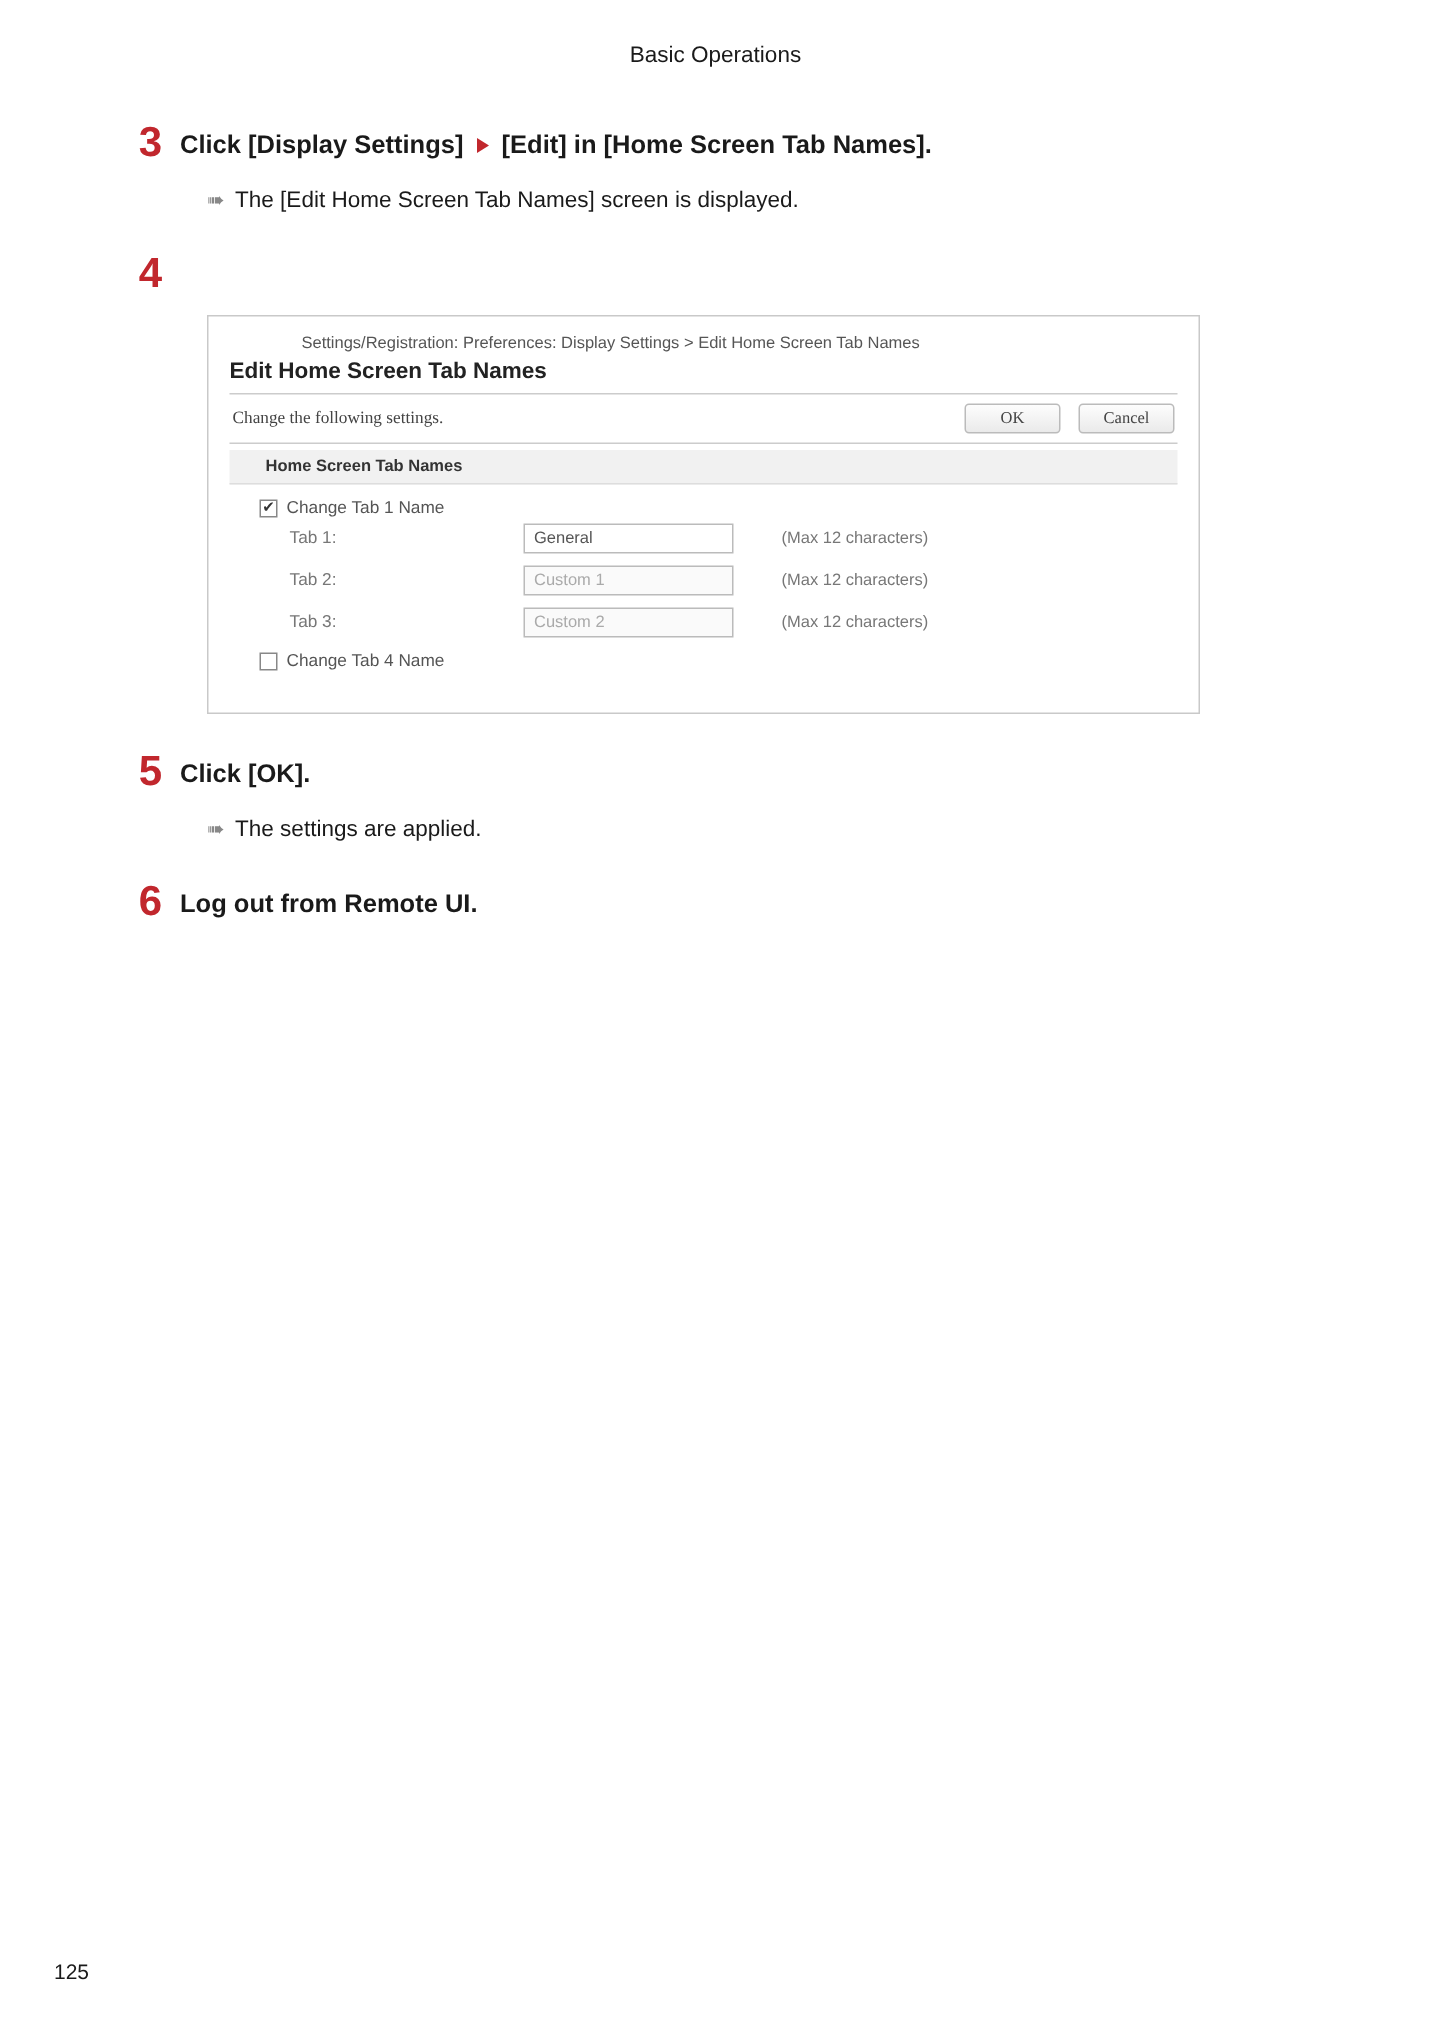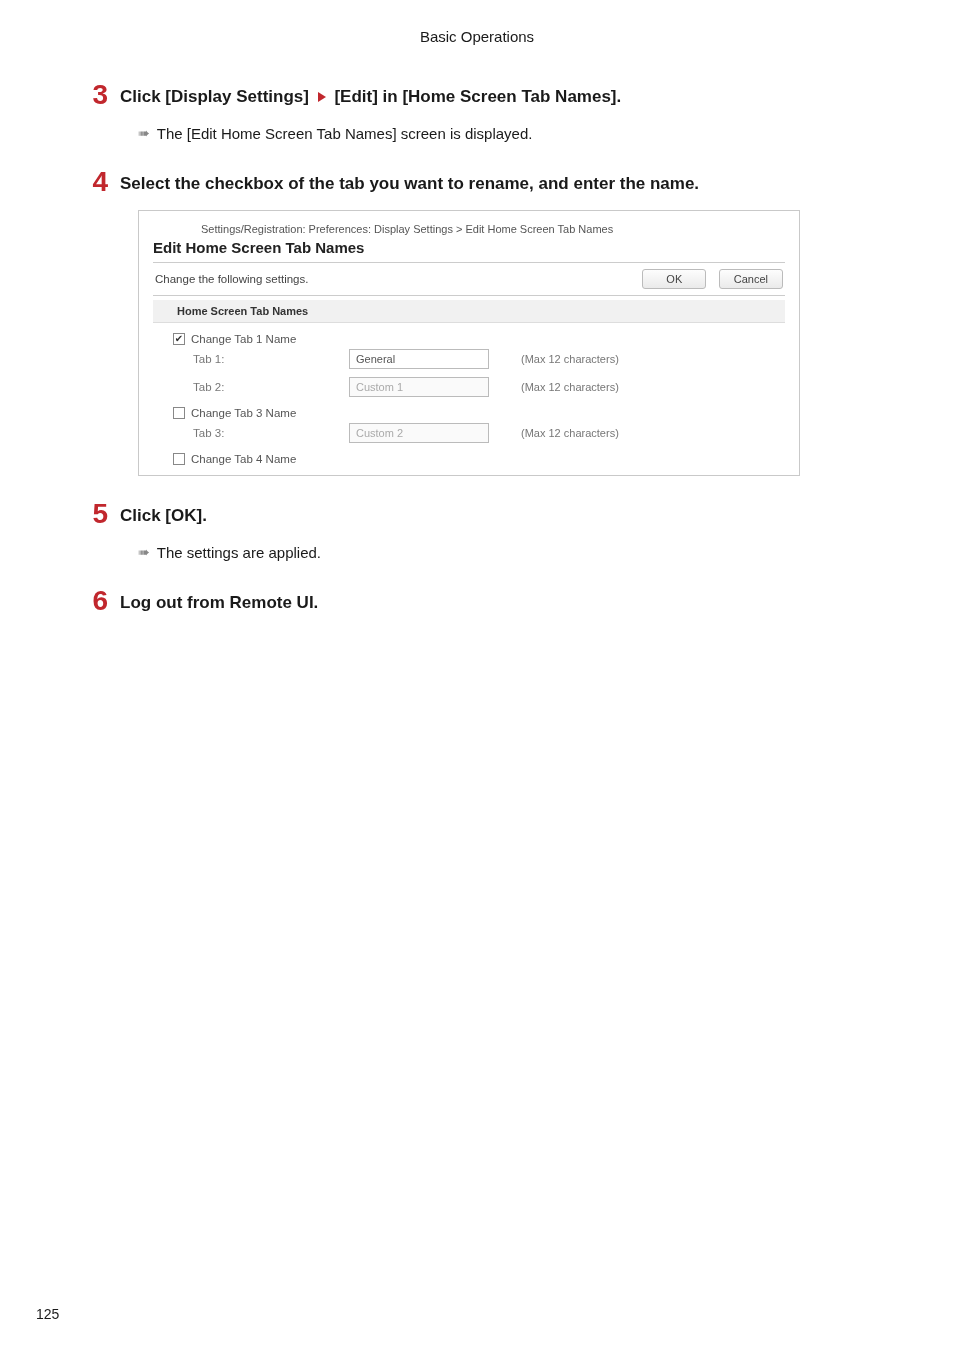--- a/index.html
+++ b/index.html
@@ -8,21 +8,21 @@
   .pg-title { text-align: center; font-size: 15px; margin-bottom: 36px; }
   .step { display: flex; align-items: flex-start; gap: 12px; margin-top: 24px; }
   .step-num { color: #c1272d; font-weight: 700; font-size: 28px; line-height: 1; min-width: 22px; text-align: right; font-family: Arial, sans-serif; }
   .step-head { font-size: 17px; font-weight: 700; line-height: 1.4; padding-top: 4px; }
   .tri { display: inline-block; width: 0; height: 0; border-top: 5px solid transparent; border-bottom: 5px solid transparent; border-left: 8px solid #c1272d; margin: 0 4px 1px 4px; vertical-align: middle; }
   .sub { display: flex; align-items: flex-start; gap: 8px; margin: 14px 0 0 52px; font-size: 15px; line-height: 1.4; }
   .sub .arrow { color: #888; letter-spacing: -1px; font-size: 14px; padding-top: 1px; }
   .screenshot-wrap { margin: 14px 0 0 52px; width: 662px; border: 1px solid #c9c9c9; background: #fff; padding: 12px 14px 0 14px; overflow: hidden; height: 266px; font-family: "Segoe UI", Tahoma, Geneva, sans-serif; color: #444; }
   .ss-breadcrumb { font-size: 11px; color: #555; margin-left: 48px; }
   .ss-h { font-size: 15px; font-weight: 700; color: #222; margin-top: 4px; }
-  .ss-bar { display: flex; align-items: center; justify-content: space-between; border-top: 1px solid #ccc; border-bottom: 1px solid #ccc; margin-top: 6px; padding: 6px 2px; }
+  .ss-bar { display: flex; align-items: center; justify-content: space-between; border-top: 1px solid #ccc; border-bottom: 1px solid #ccc; margin-top: 6px; padding: 6px 2px; font-family: Liberation Serif, serif; }
   .ss-bar-left { font-size: 11.5px; color: #444; }
   .ss-btn { display: inline-block; min-width: 64px; text-align: center; font-size: 11px; color: #444; padding: 3px 14px; background: linear-gradient(#fdfdfd,#eaeaea); border: 1px solid #bbb; border-radius: 3px; margin-left: 8px; }
   .ss-section { font-size: 11px; font-weight: 700; color: #333; background: #f1f1f1; border-bottom: 1px solid #ddd; padding: 5px 24px; margin-top: 4px; }
   .ss-body { padding: 6px 0 0 0; }
   .ss-row-cb { display: flex; align-items: center; gap: 6px; padding: 4px 0 2px 20px; font-size: 11.5px; color: #555; }
   .ss-cb { width: 12px; height: 12px; border: 1px solid #888; display: inline-flex; align-items: center; justify-content: center; font-size: 10px; line-height: 1; color: #333; background:#fff; }
   .ss-row-in { display: flex; align-items: center; padding: 2px 0 6px 40px; gap: 4px; }
   .ss-lbl { width: 152px; font-size: 11.5px; color: #777; }
   .ss-input { width: 140px; height: 20px; border: 1px solid #bbb; background: #fff; font-size: 11px; color: #555; padding: 0 6px; display: flex; align-items: center; }
   .ss-input.dis { color: #aaa; background: #fafafa; }
@@ -41,21 +41,20 @@
       <span>Click [Display Settings] </span><span class="tri"></span><span> [Edit] in [Home Screen Tab Names].</span>
     </div>
   </div>
   <div class="sub">
     <span class="arrow">➠</span>
     <span>The [Edit Home Screen Tab Names] screen is displayed.</span>
   </div>
 
   <div class="step">
     <div class="step-num">4</div>
-    <div class="step-head">Select the checkbox of the tab you want to rename, and enter the name.</div>
   </div>
 
   <div class="screenshot-wrap">
     <div class="ss-breadcrumb">Settings/Registration: Preferences: Display Settings &gt; Edit Home Screen Tab Names</div>
     <div class="ss-h">Edit Home Screen Tab Names</div>
     <div class="ss-bar">
       <div class="ss-bar-left">Change the following settings.</div>
       <div>
         <span class="ss-btn">OK</span>
         <span class="ss-btn">Cancel</span>
@@ -73,24 +72,20 @@
         <span class="ss-input">General</span>
         <span class="ss-hint">(Max 12 characters)</span>
       </div>
 
       <div class="ss-row-in">
         <span class="ss-lbl">Tab 2:</span>
         <span class="ss-input dis">Custom 1</span>
         <span class="ss-hint">(Max 12 characters)</span>
       </div>
 
-      <div class="ss-row-cb">
-        <span class="ss-cb"></span>
-        <span>Change Tab 3 Name</span>
-      </div>
       <div class="ss-row-in">
         <span class="ss-lbl">Tab 3:</span>
         <span class="ss-input dis">Custom 2</span>
         <span class="ss-hint">(Max 12 characters)</span>
       </div>
 
       <div class="ss-row-cb">
         <span class="ss-cb"></span>
         <span>Change Tab 4 Name</span>
       </div>

